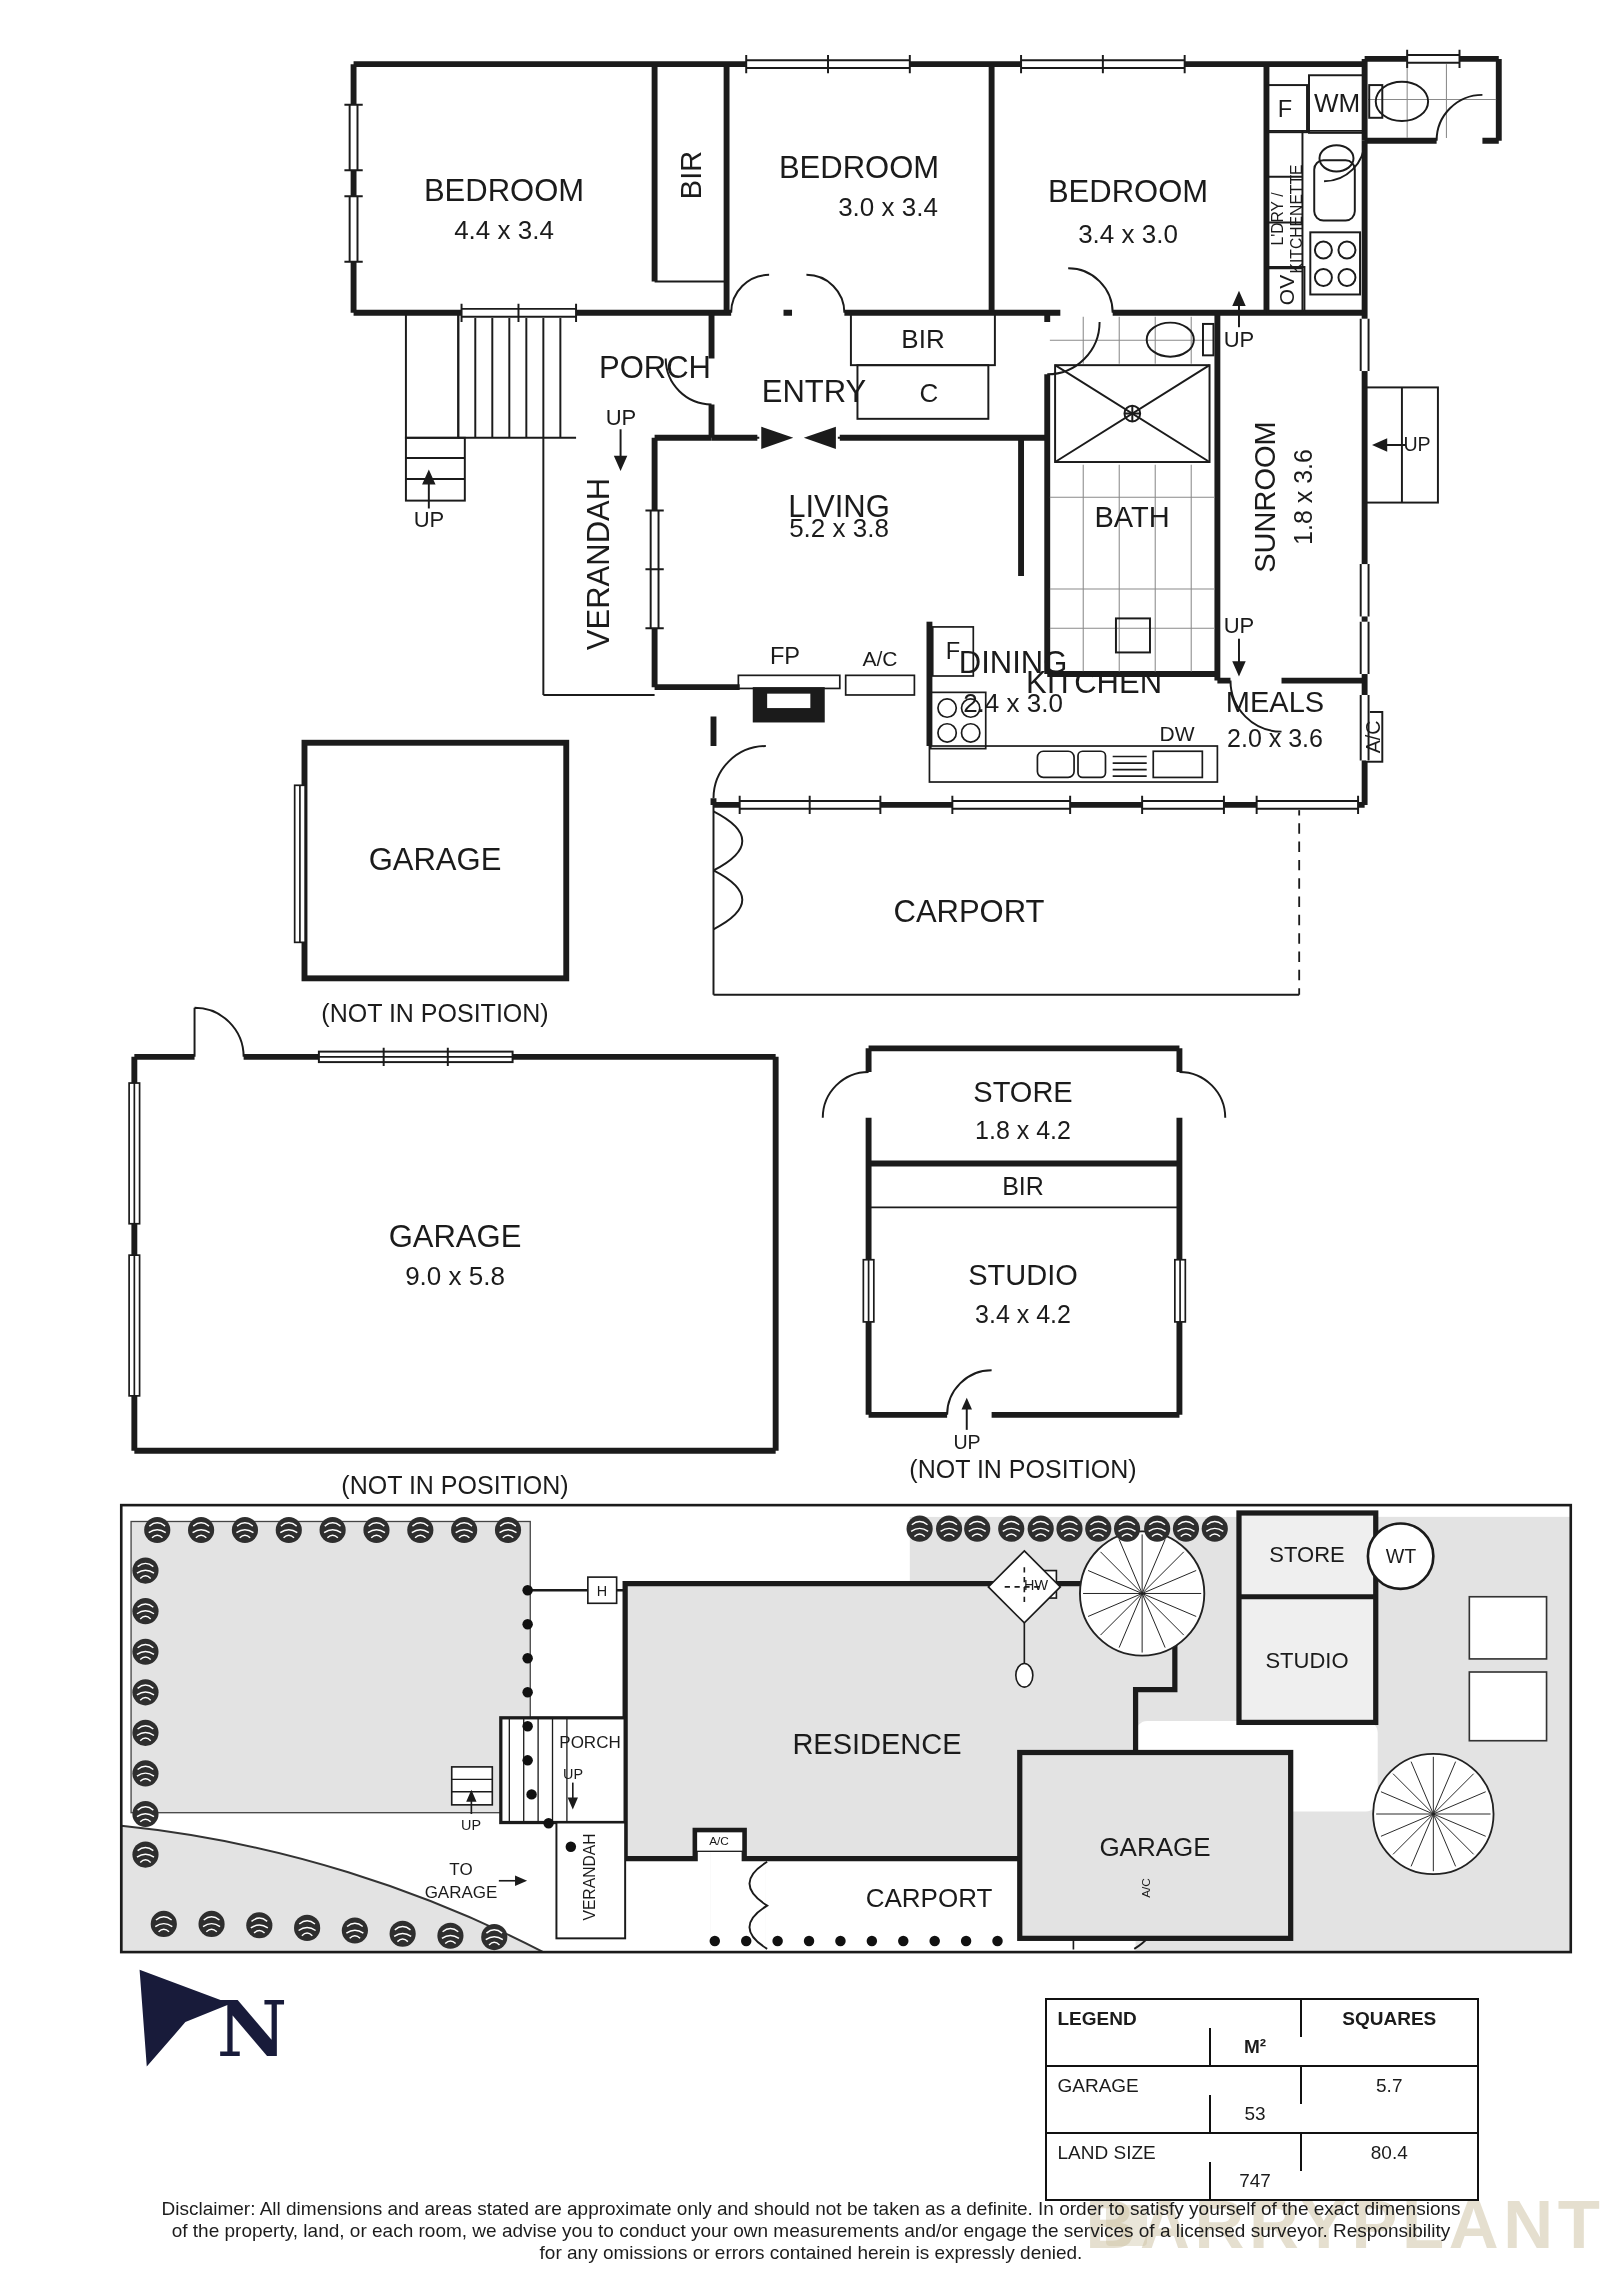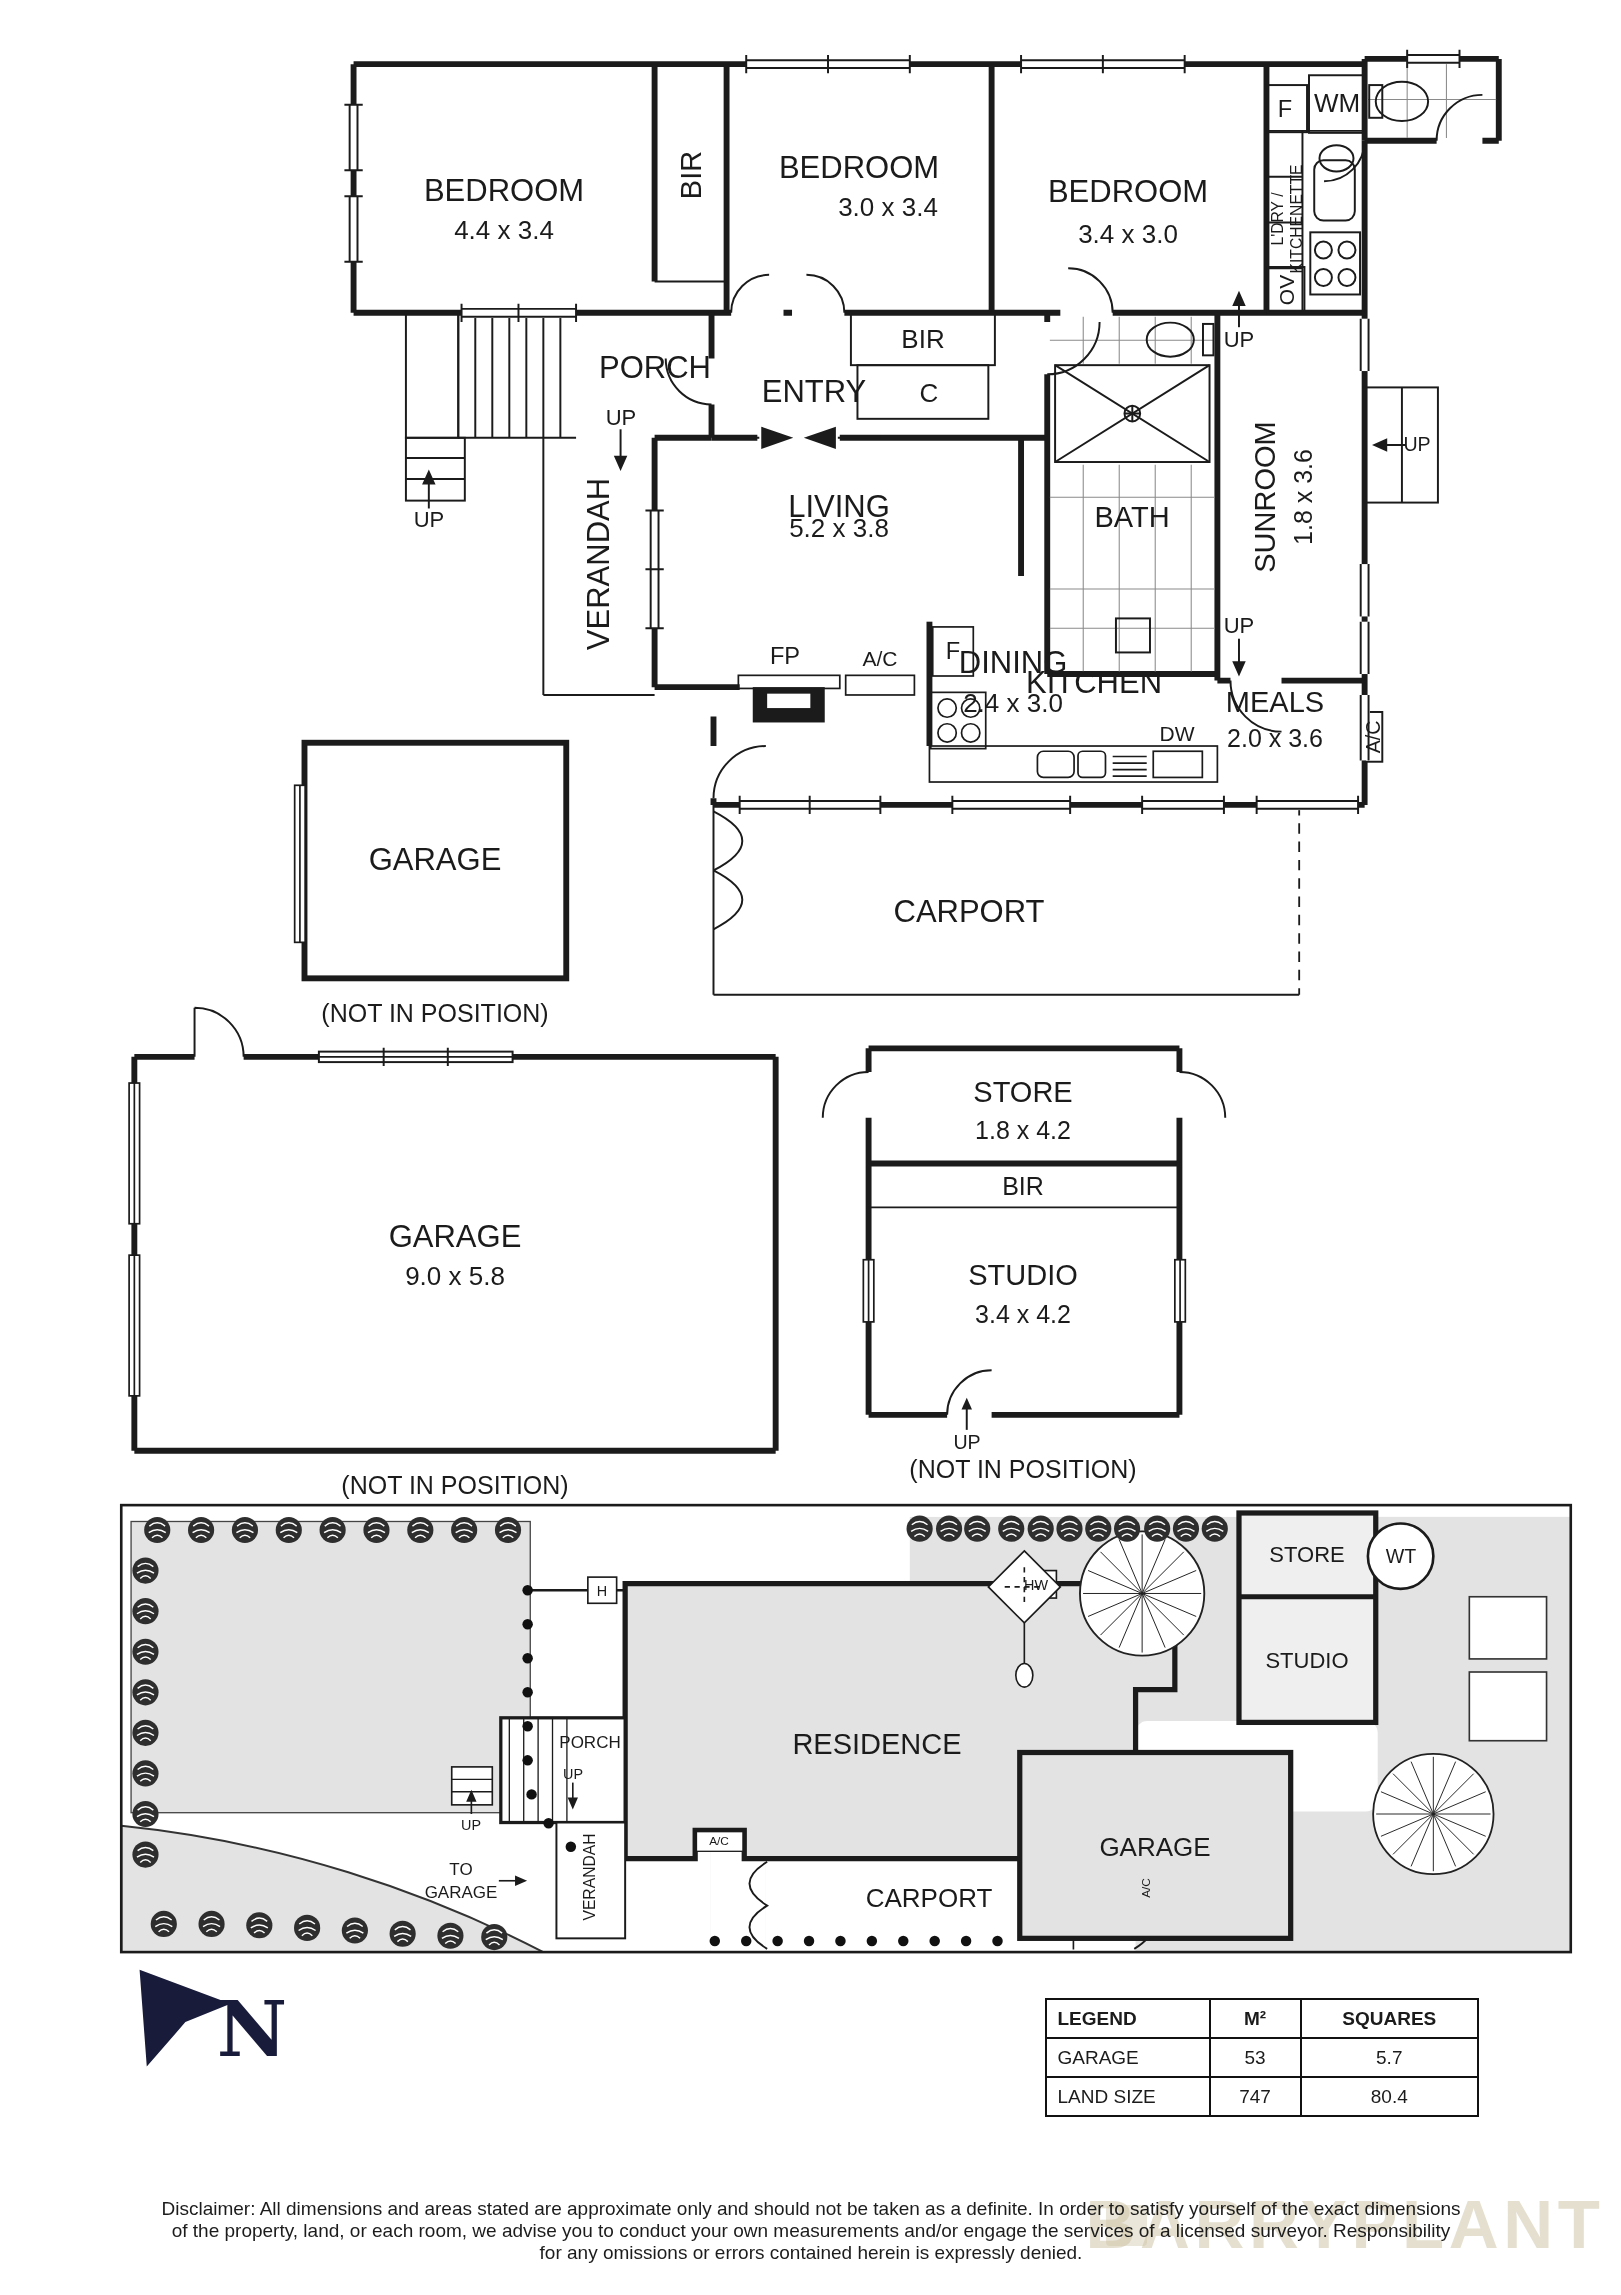--- a/index.html
+++ b/index.html
@@ -10,21 +10,21 @@
       font-family:"Liberation Sans",sans-serif;line-height:1;}
   .rot{transform:translate(-50%,-50%) rotate(-90deg);}
   .f48{font-size:31px}.f44{font-size:29px}.f40{font-size:26px}.f38{font-size:25px}
   .f36{font-size:23.6px}.f34{font-size:22px}.f32{font-size:21px}.f30{font-size:19.6px}.f26{font-size:17px}.f24{font-size:15.7px}.f22{font-size:14.4px}.f18{font-size:11.8px}
   .tbl{position:absolute;left:1045px;top:1998px;width:430px;border:2.6px solid #111;background:#fff;}
   .tr{display:flex;border-top:2.6px solid #111;}
   .tr:first-child{border-top:none;}
   .td{height:37px;display:flex;align-items:center;border-left:2.6px solid #111;
       font-size:19px;justify-content:center;}
   .td:first-child{border-left:none;justify-content:flex-start;padding-left:10.5px;}
-  .c1{width:151px;}.c2{width:89px;}.c3{flex:1;}
+  .c1{width:151px;}.c2{width:89px;margin-top:28px;}.c3{flex:1;}
   .hdr{font-weight:bold;}
   .disc{position:absolute;left:811px;transform:translateX(-50%);font-size:19px;
         color:#1c1c1c;white-space:nowrap;}
   .wm-text{position:absolute;left:1345px;top:2224px;transform:translate(-50%,-50%);
         font-size:69px;font-weight:bold;letter-spacing:4.6px;color:rgba(203,192,160,0.5);}
   .wm-sq{position:absolute;left:1106px;top:2205px;width:41px;height:41px;
         background:rgba(203,192,160,0.4);border-radius:3.9px;}
   .north-n{position:absolute;left:252px;top:2029px;transform:translate(-50%,-50%);
         font-family:"DejaVu Serif","Liberation Serif",serif;font-weight:bold;
         font-size:77px;color:#181b3a;}

